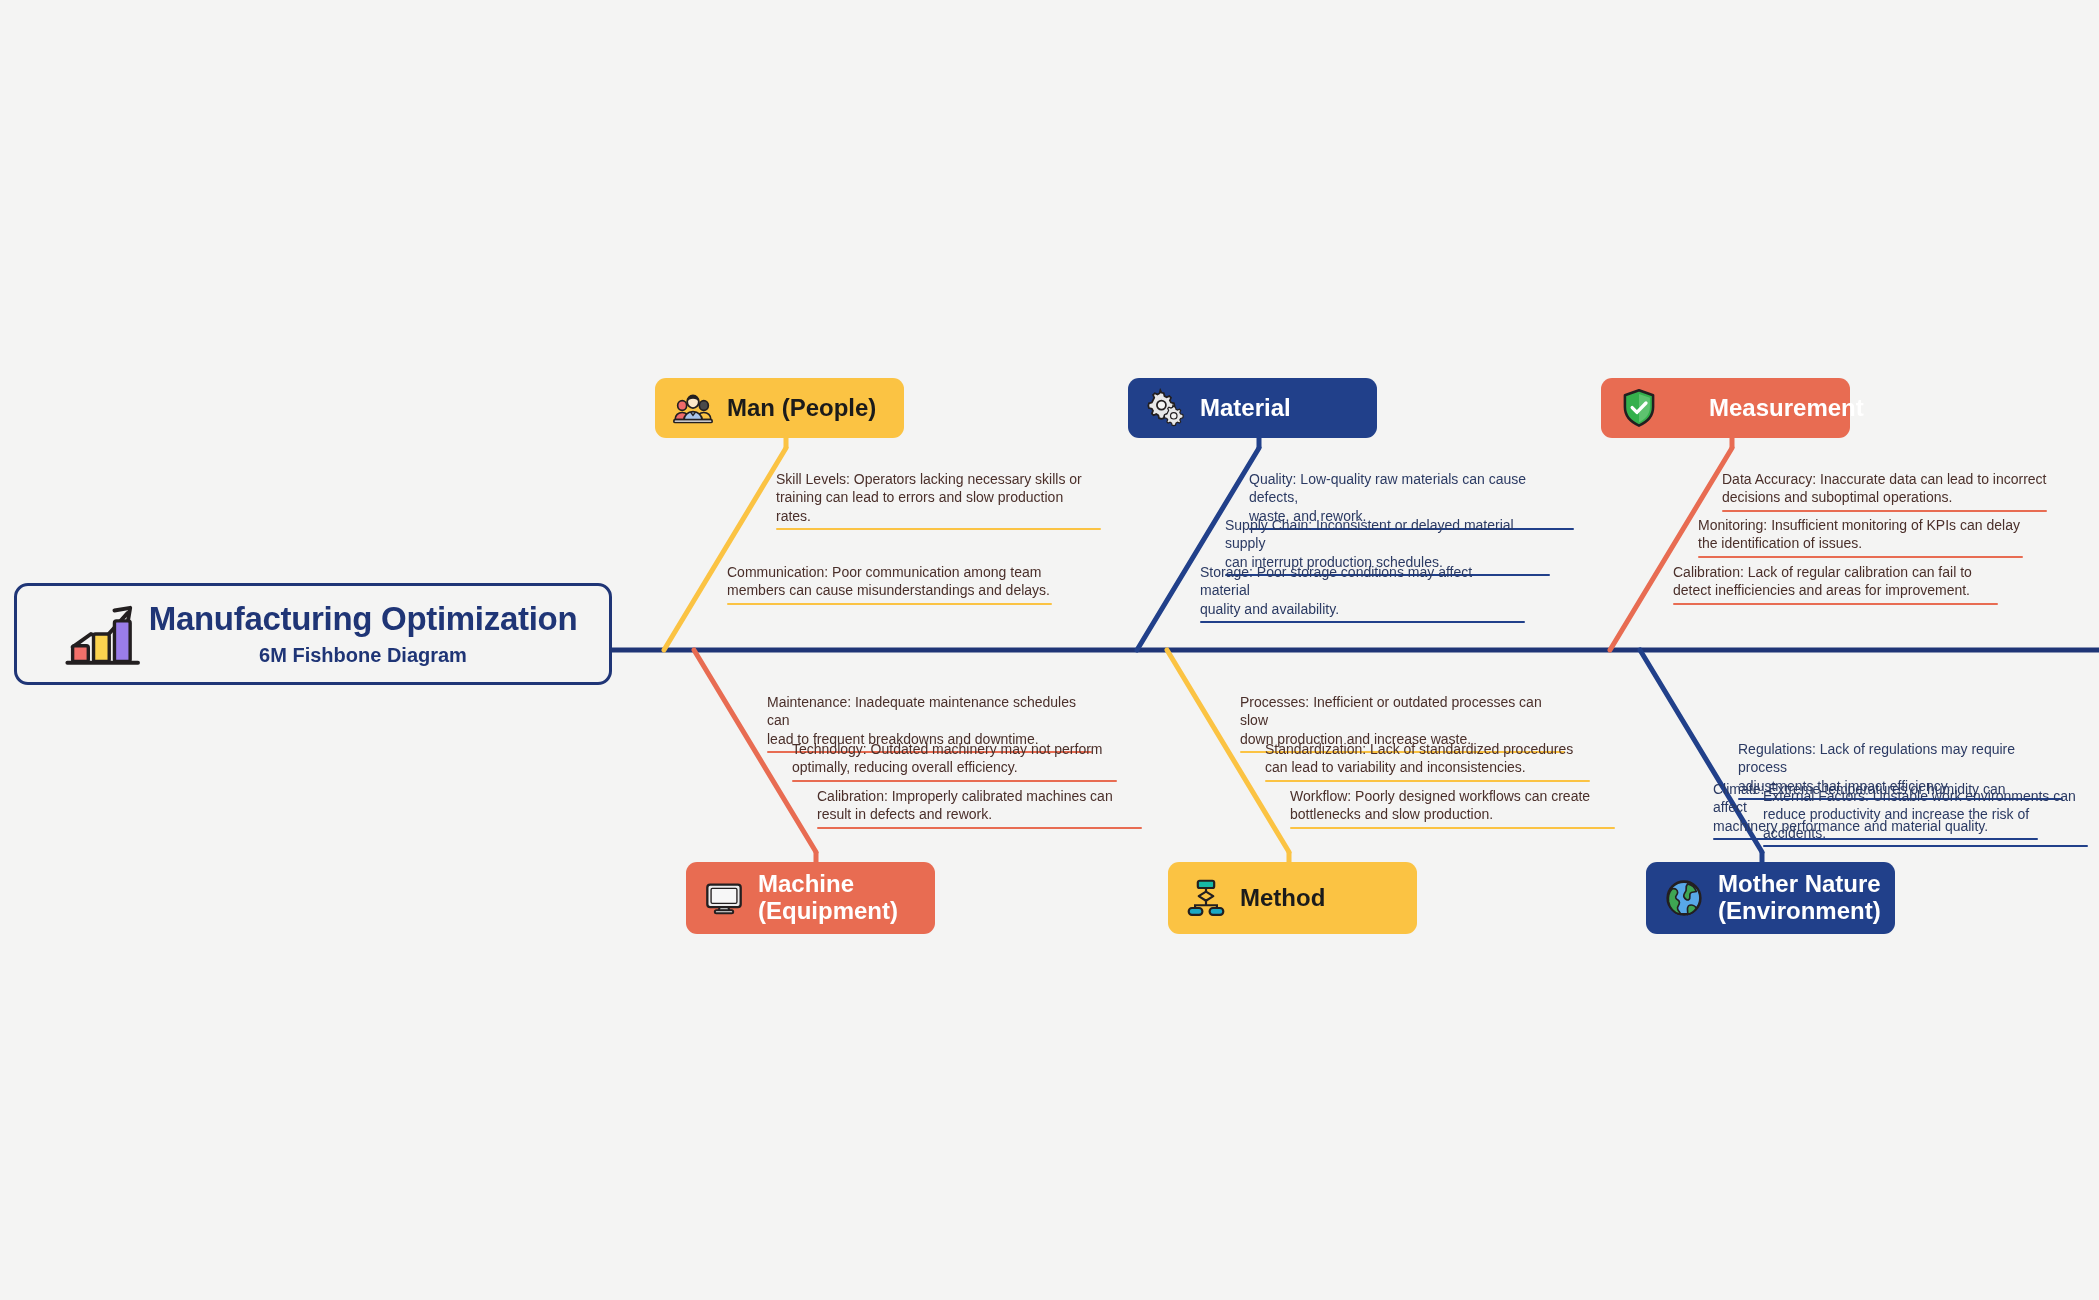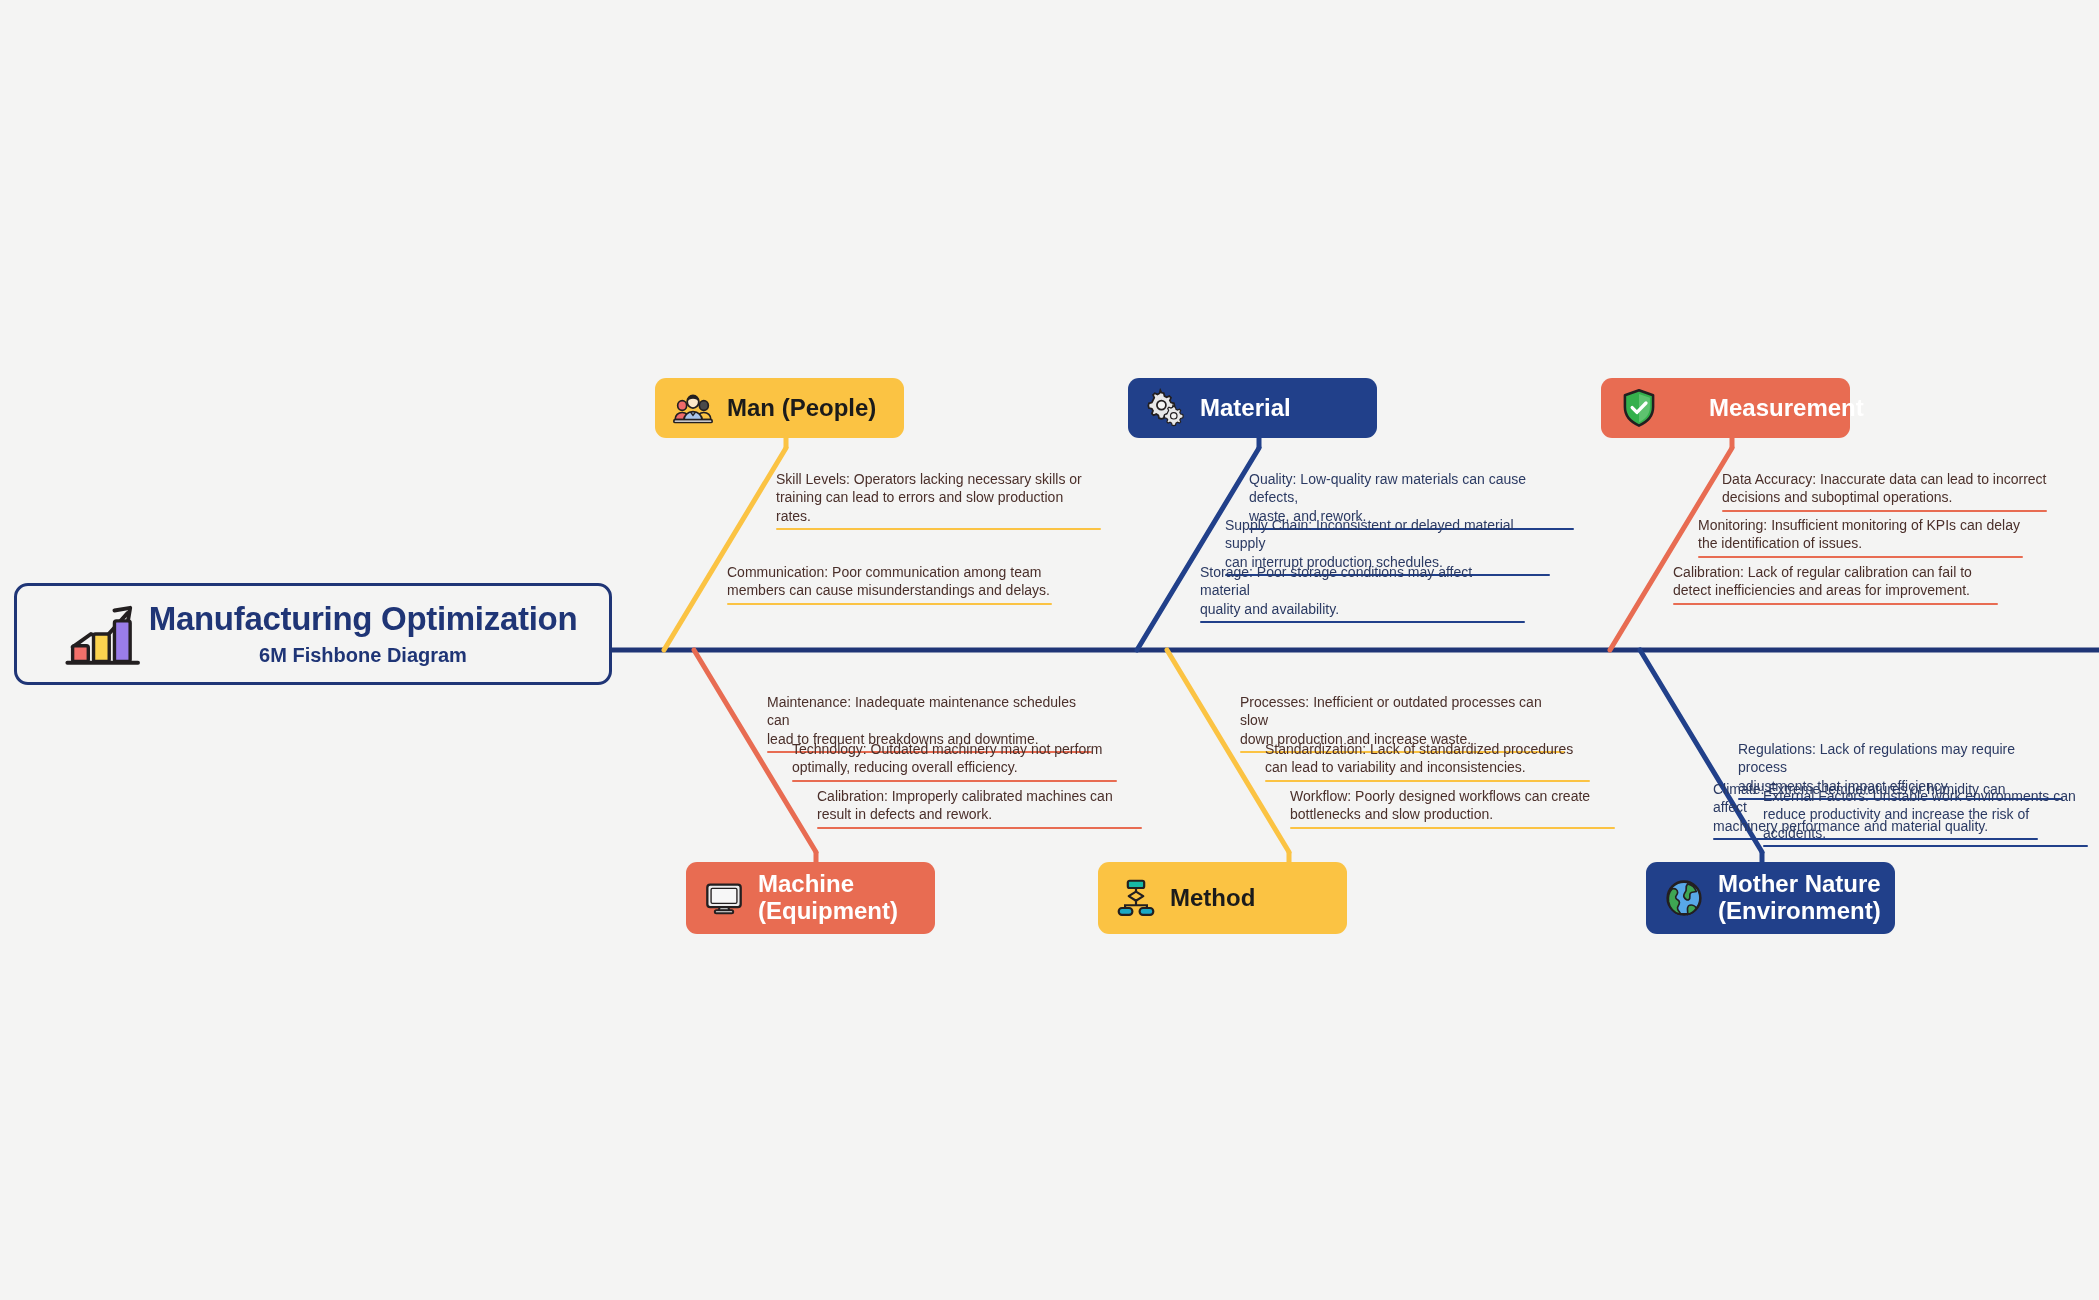--- a/index.html
+++ b/index.html
@@ -151,21 +151,21 @@
     <svg class="cat-icon" viewBox="0 0 48 40">
       <rect x="4" y="4" width="40" height="27" rx="3.4" fill="#ececec" stroke="#231f20" stroke-width="2.8"></rect>
       <rect x="8.5" y="8.5" width="31" height="18" rx="1.6" fill="#f7f7f7" stroke="#231f20" stroke-width="1.6"></rect>
       <path d="M19 31l-1.6 4.2h13.2L29 31z" fill="#ececec" stroke="#231f20" stroke-width="2.4" stroke-linejoin="round"></path>
       <rect x="13" y="34.6" width="22" height="3.6" rx="1.8" fill="#ececec" stroke="#231f20" stroke-width="2.4"></rect>
     </svg>
     <div class="cat-label">Machine
 (Equipment)</div>
   </div>
 
-  <div class="cat light" style="left:1098px;top:862px;width:249px;height:72px;background:#fbc343;">
+  <div class="cat light" style="left:1168px;top:862px;width:249px;height:72px;background:#fbc343;">
     <svg class="cat-icon" viewBox="0 0 44 44">
       <rect x="13" y="3" width="18" height="8" rx="2" fill="#17b8a6" stroke="#231f20" stroke-width="2.4"></rect>
       <line x1="22" y1="11" x2="22" y2="15" stroke="#231f20" stroke-width="2.4"></line>
       <path d="M22 15l8 5-8 5-8-5z" fill="#fbc343" stroke="#231f20" stroke-width="2.4" stroke-linejoin="round"></path>
       <path d="M22 25v5H10v3M22 30h12v3" fill="none" stroke="#231f20" stroke-width="2.4" stroke-linecap="round"></path>
       <rect x="3" y="33" width="15" height="7.5" rx="3.6" fill="#1aa8c4" stroke="#231f20" stroke-width="2.4"></rect>
       <rect x="26" y="33" width="15" height="7.5" rx="3.6" fill="#1aa8c4" stroke="#231f20" stroke-width="2.4"></rect>
     </svg>
     <div class="cat-label">Method</div>
   </div>

